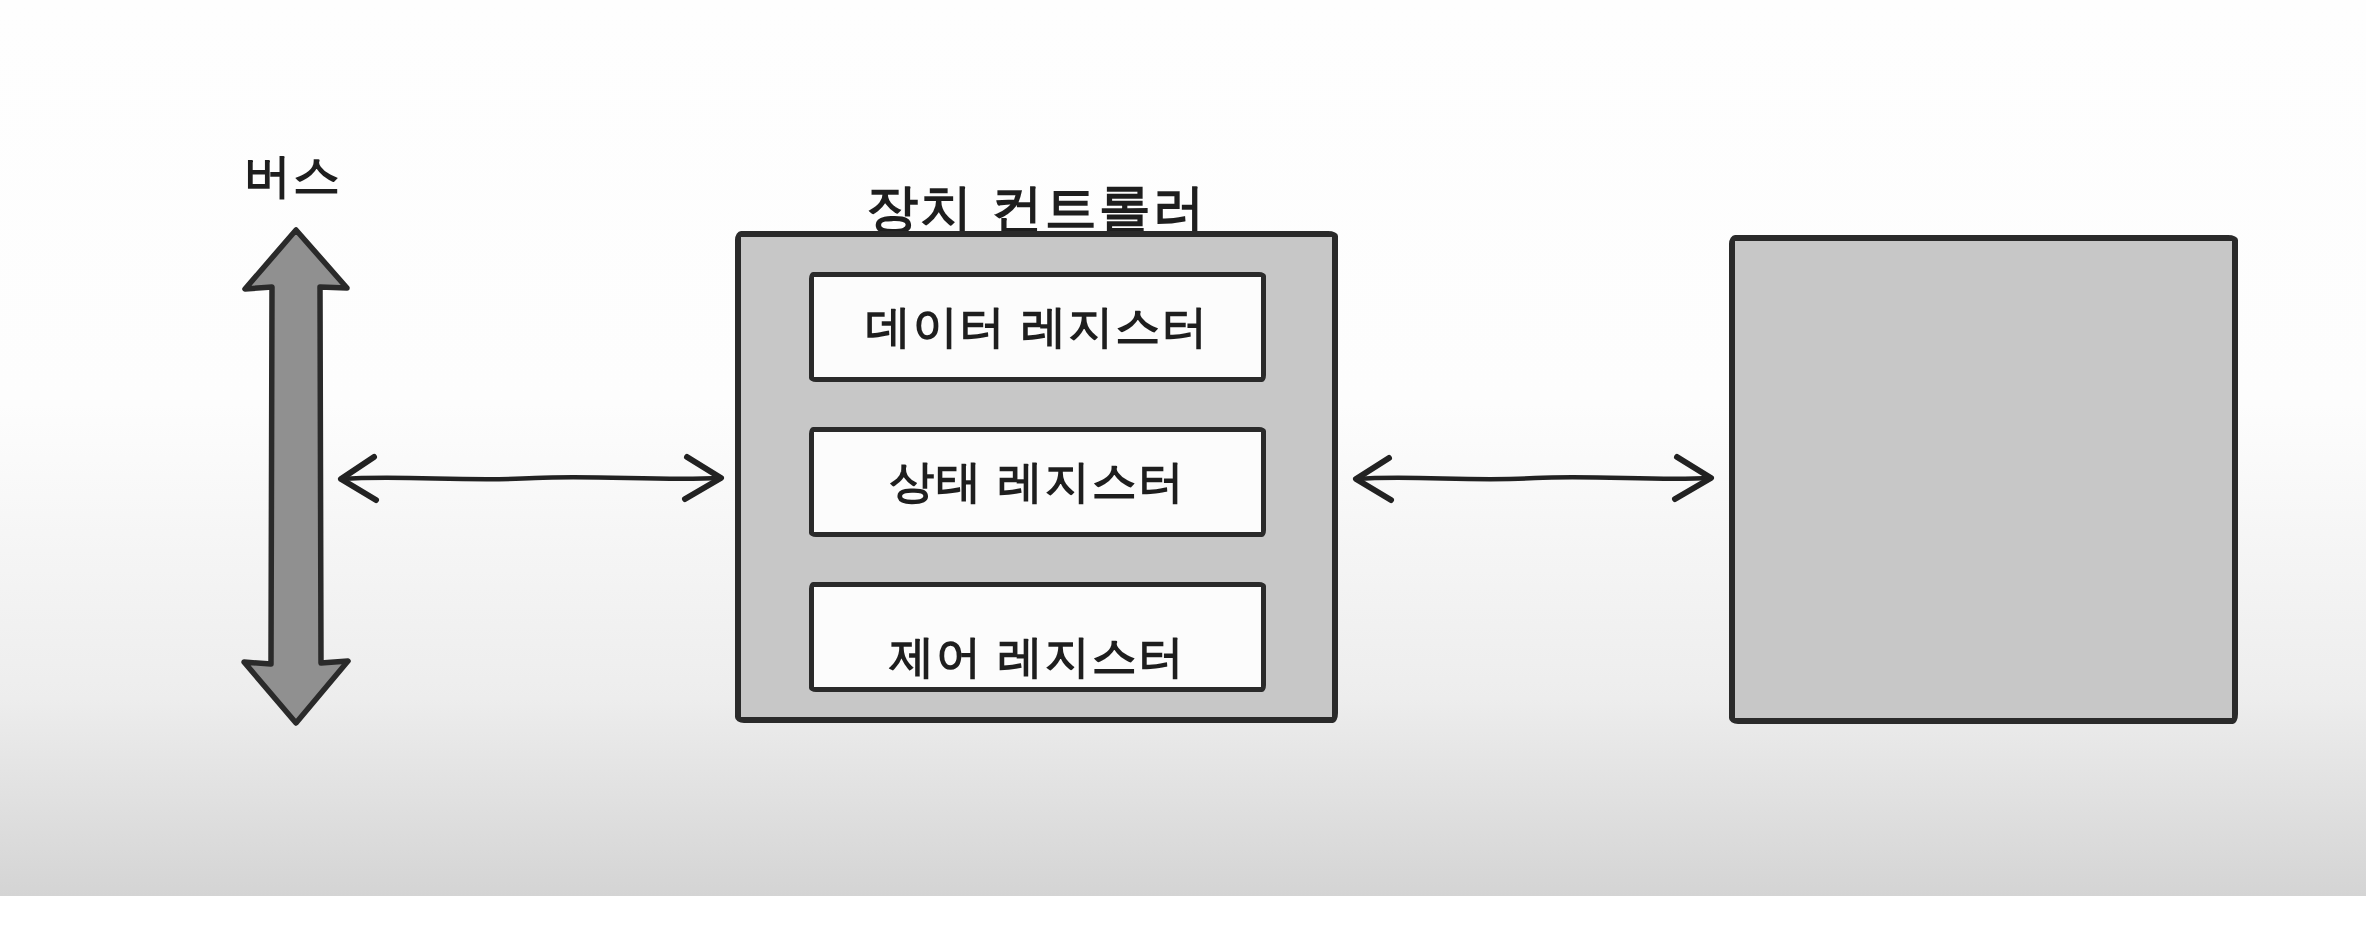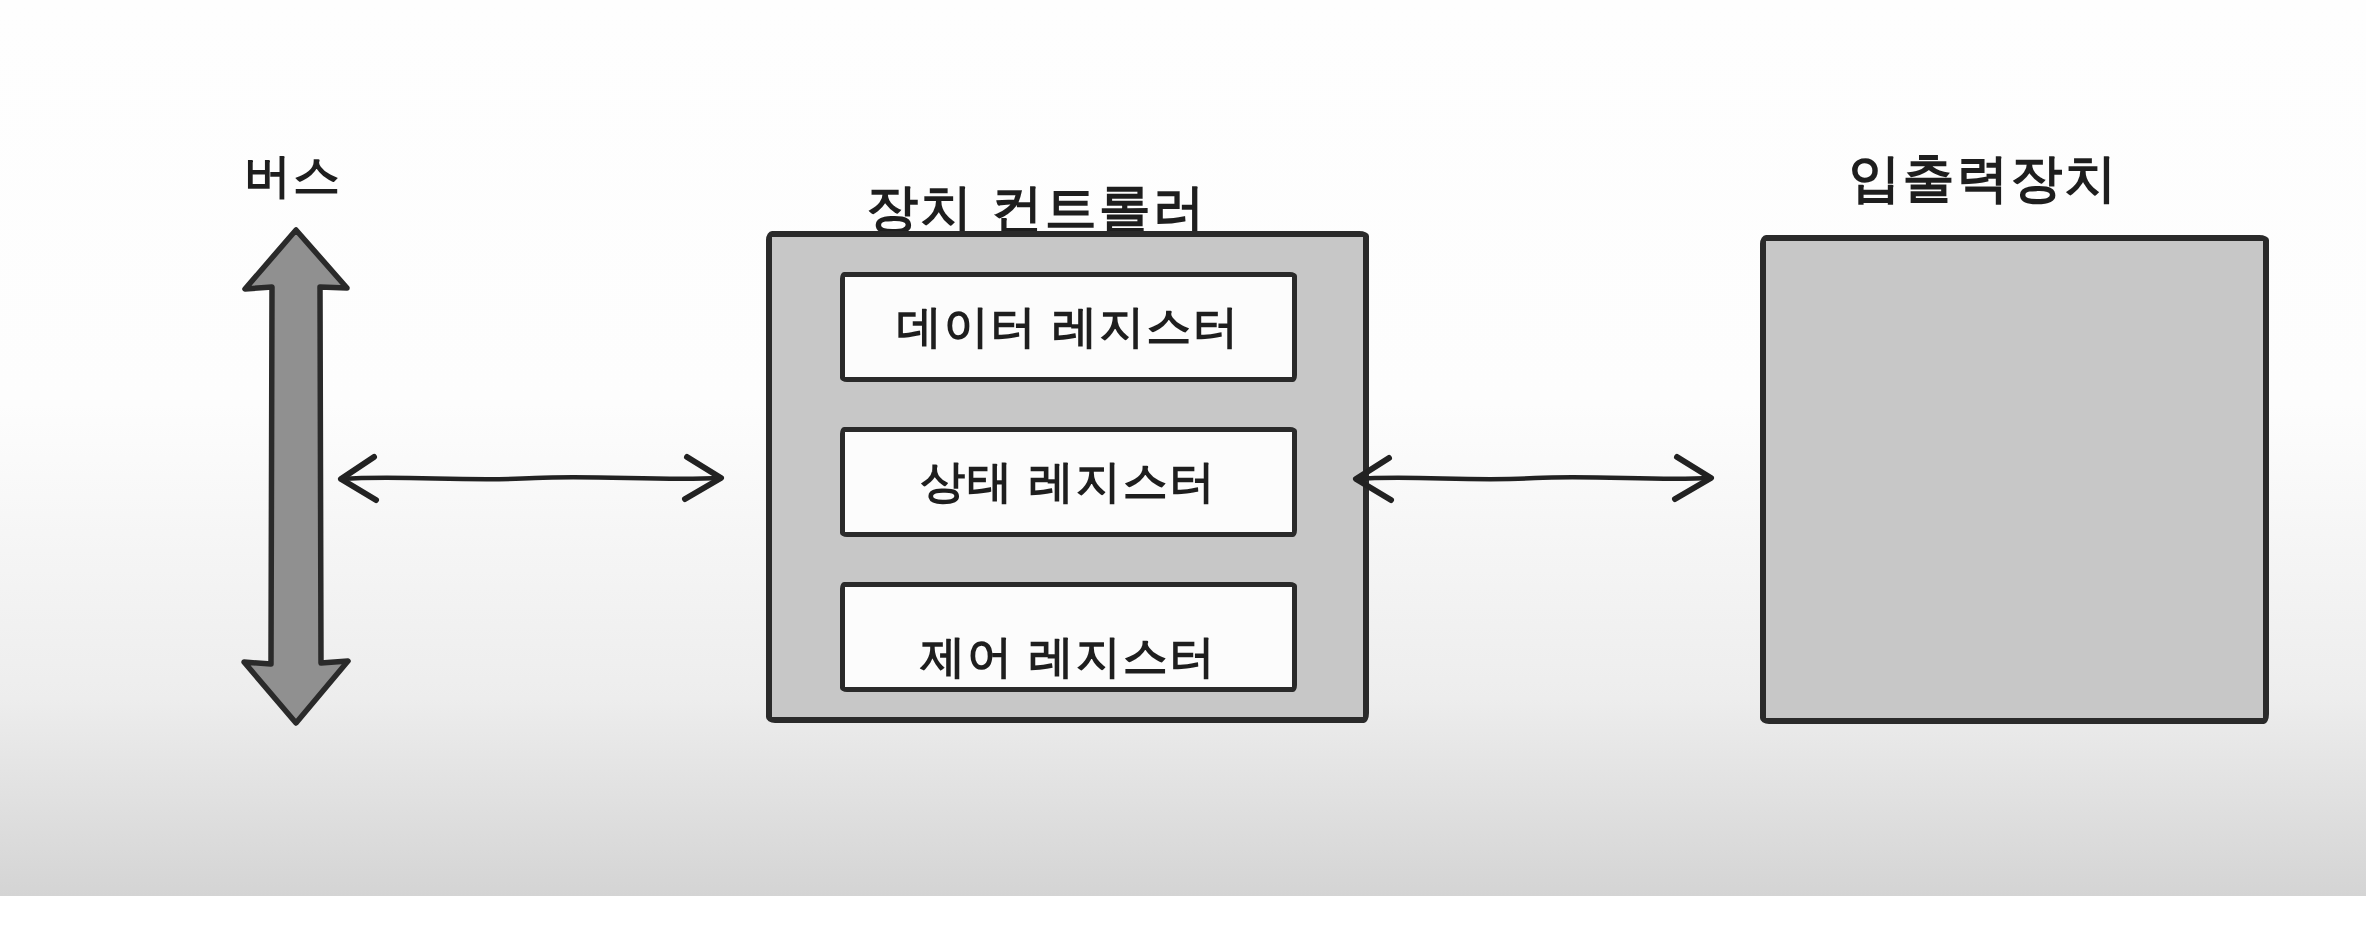--- a/index.html
+++ b/index.html
@@ -35,21 +35,20 @@
   .bus-label{left:198px;top:150px;width:190px;font-size:47px;}
   .controller-title{left:735px;top:150px;width:603px;font-size:52px;margin-top:30px;}
   .io-title{left:1729px;top:150px;width:509px;font-size:52px;}
 
   .sketch-box{
     position:absolute;
     box-sizing:border-box;
     background:var(--box-fill);
     border:6px solid var(--box-border);
     border-radius:6px 10px 5px 9px / 9px 5px 10px 6px;
-    margin-left:31px;
   }
   .controller-box{left:735px;top:231px;width:603px;height:492px;}
   .io-box{left:1729px;top:235px;width:509px;height:489px;}
 
   .register{
     position:absolute;
     left:68px;
     width:457px;
     height:110px;
     box-sizing:border-box;
@@ -123,17 +122,16 @@
       <span>제어 레지스터</span>
     </div>
   </div>
 
   <svg class="h-arrow-right" width="375" height="60" viewBox="0 0 375 60">
     <path class="a-line" d="M12 31 C 65 27, 130 34, 190 30 C 250 27, 310 33, 365 30"></path>
     <path class="a-head" d="M44 10 L11 31 L46 52"></path>
     <path class="a-head" d="M332 9 L366 30 L330 51"></path>
   </svg>
 
-  <div class="label io-title">입출력장치</div>
 
   <div class="sketch-box io-box"></div>
 
 </div>
 
 </body></html>

